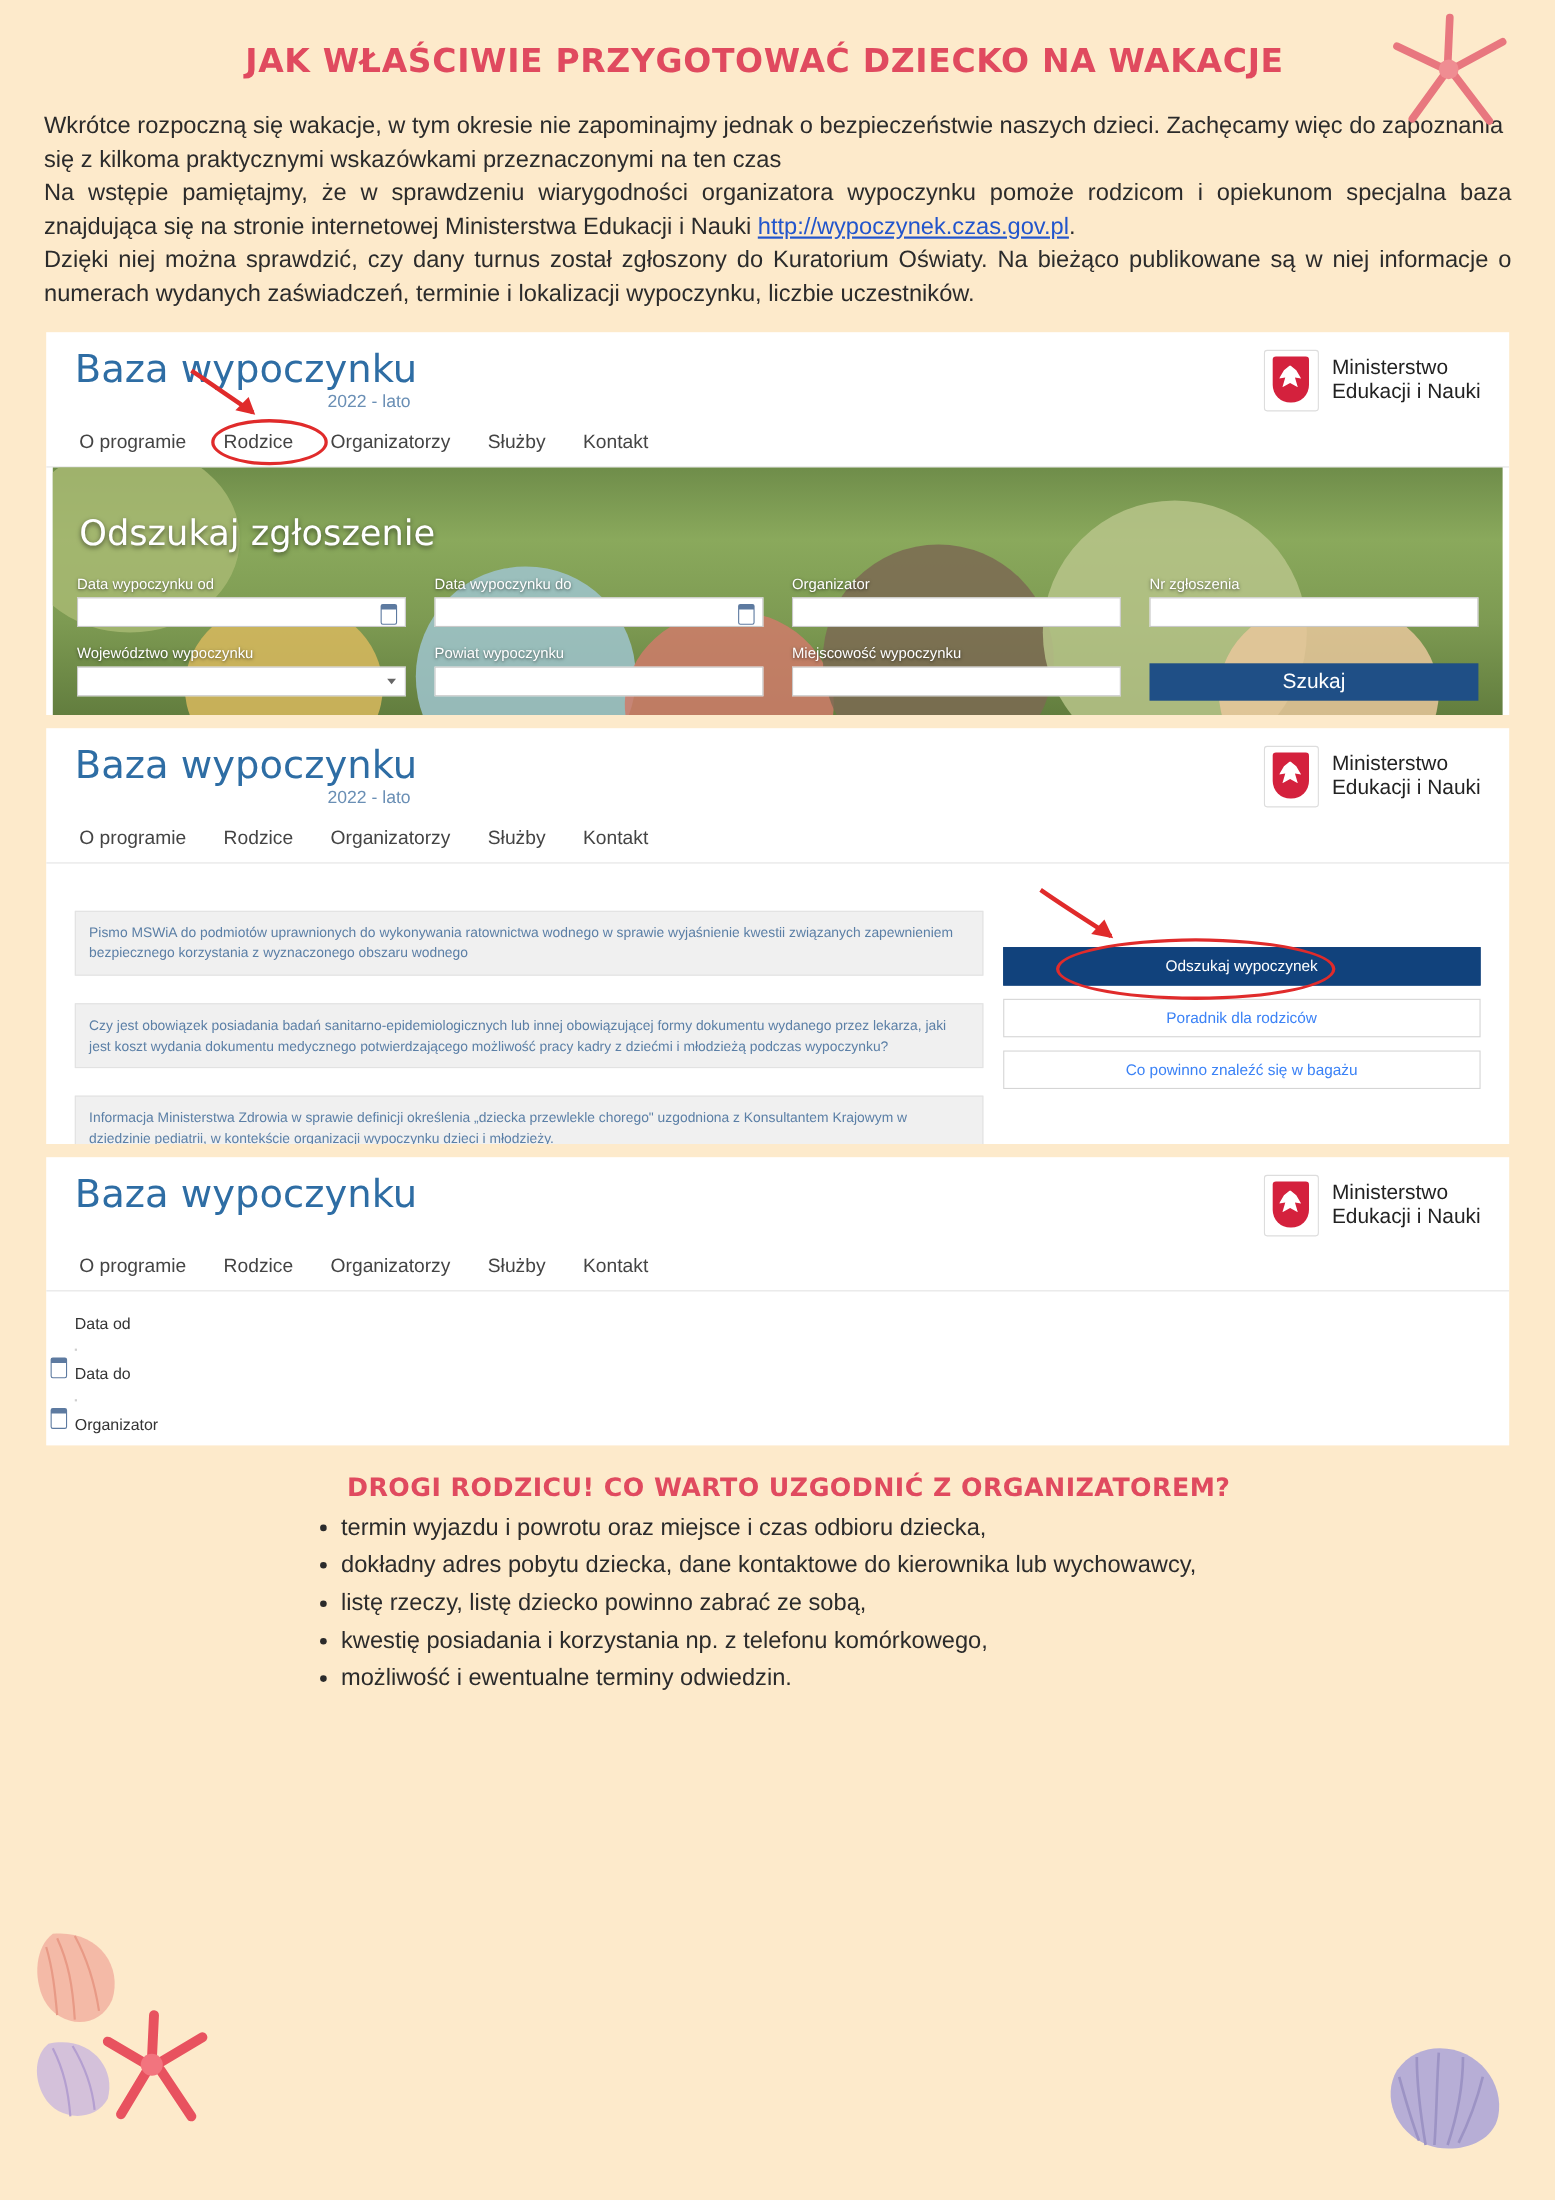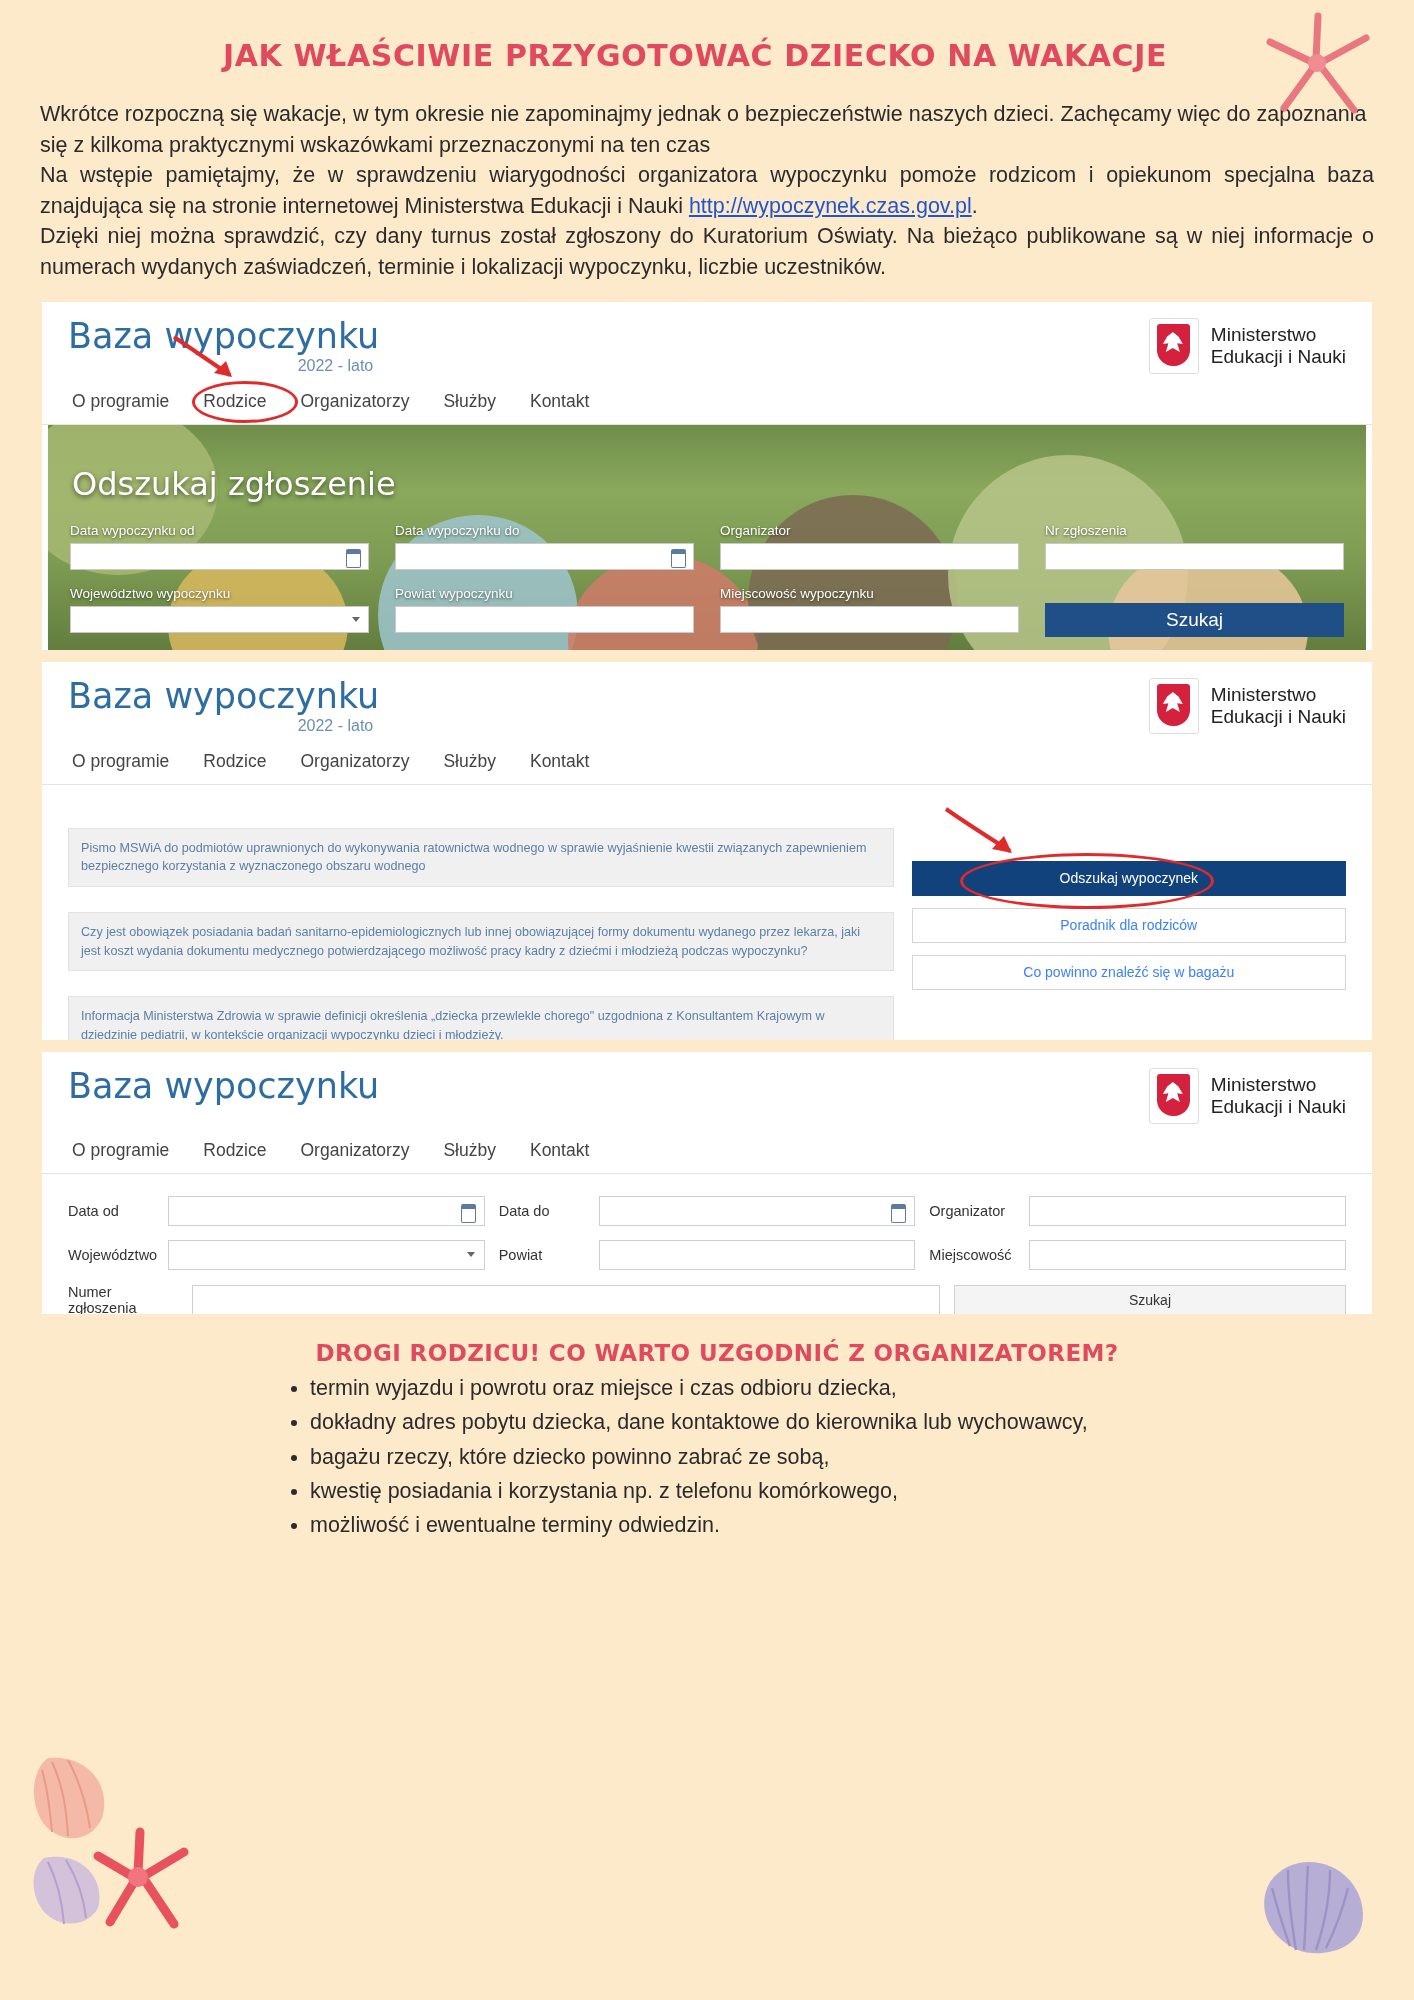--- a/index.html
+++ b/index.html
@@ -258,23 +258,24 @@
     border-color: #11427c;
     color: #fff;
   }
 
   
   .sform {
     padding: 22px 26px 0 26px;
   }
   .srow {
     display: flex;
-    align-items: center;
+    align-items: flex-start;
     gap: 14px;
     margin-bottom: 14px;
+    flex-direction: column;
   }
   .slabel {
     font-size: 14.5px;
     color: #333;
     width: 110px;
     flex: none;
   }
   .slabel.narrow { width: 86px; text-align: left; }
   .sinput {
     height: 28px;
@@ -571,16 +572,16 @@
       <div class="sinput" style="flex:2.2"></div>
       <div class="sbtn" style="flex:1.15">Szukaj</div>
     </div>
   </div>
 </div>
 
 <h2 class="bottom-title">DROGI RODZICU!  CO WARTO UZGODNIĆ Z ORGANIZATOREM?</h2>
 <ul class="bullets">
   <li>termin wyjazdu i powrotu oraz miejsce i czas odbioru dziecka,</li>
   <li>dokładny adres pobytu dziecka, dane kontaktowe do kierownika lub wychowawcy,</li>
-  <li>bagażu rzeczy, które dziecko powinno zabrać ze sobą,</li>
+  <li>listę rzeczy, listę dziecko powinno zabrać ze sobą,</li>
   <li>kwestię posiadania i korzystania np. z telefonu komórkowego,</li>
   <li>możliwość i ewentualne terminy odwiedzin.</li>
 </ul>
 
 </body></html>

